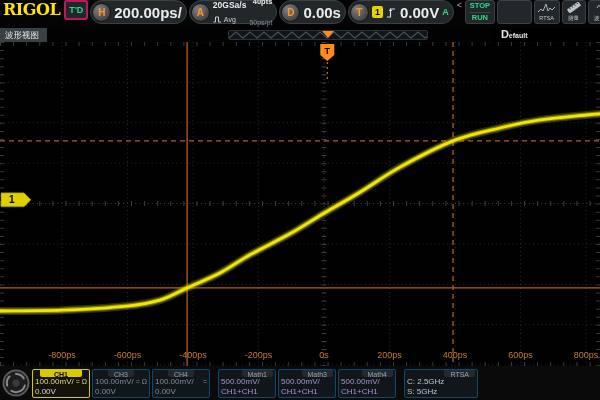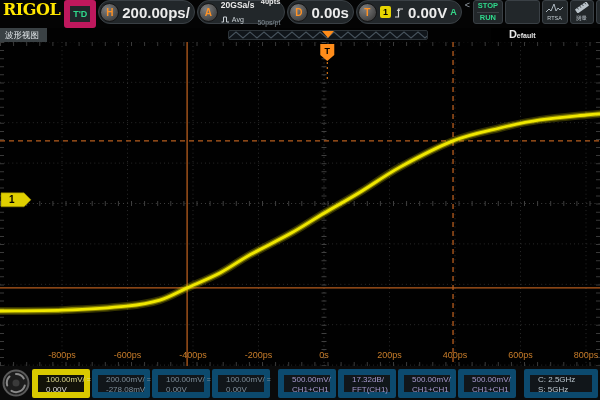--- a/index.html
+++ b/index.html
@@ -2,21 +2,21 @@
 <html><head>
 <meta charset="utf-8">
 <style>
   * { box-sizing: border-box; margin: 0; padding: 0; }
   html,body { width:600px; height:400px; background:#000; overflow:hidden;
     font-family:"Liberation Sans",sans-serif; color:#ddd; }
   .toolbar { position:absolute; top:0; left:0; width:600px; height:28px;
     display:flex; align-items:flex-start; gap:2px; padding:0 1px; background:#040404; }
   .logo { font-family:"DejaVu Serif",serif; font-weight:bold; font-size:16px;
     color:#ffe600; padding:0 2px; letter-spacing:-.5px; }
-  .status { background:#20262a; border:6px solid #be185d; border-radius:3px;
+  .status { background:#20262a; border:2px solid #be185d; border-radius:3px;
     color:#2fd98c; font-weight:bold; font-size:9px; padding:3px 3px; }
   .grp { display:flex; align-items:center; background:#22272a; border:1px solid #3a4045;
     border-radius:12px; height:24px; padding:0 4px 0 1px; gap:3px; }
   .knob { width:19px; height:19px; border-radius:50%; flex:none;
     background:radial-gradient(circle at 35% 30%, #808080, #2e2e2e);
     display:flex; align-items:center; justify-content:center;
     color:#ff9326; font-size:10px; font-weight:bold; border:1px solid #151515; }
   .val { font-size:15px; font-weight:bold; color:#ececec; white-space:nowrap; }
   .acq-col { display:flex; flex-direction:column; line-height:1; gap:6px; }
   .acq-main { font-size:8.5px; font-weight:bold; color:#ececec; }
@@ -38,22 +38,22 @@
   .btn-label { font-size:6.5px; color:#c3ccd2; white-space:nowrap; transform:scale(.85); }
   .striprow { position:absolute; top:28px; left:0; width:491px; height:14px; background:#020202; }
   .viewtab { position:absolute; left:0; top:0; background:#3a4144; color:#e2e7ea;
     font-size:8.5px; padding:2px 8px 2px 5px; }
   .nav { position:absolute; left:228px; top:2px; width:200px; height:10px;
     background:#10151a; border:1px solid #2c3338; border-radius:2px; }
   .plot { position:absolute; top:42px; left:0; width:600px; height:324px; background:#010101; }
   .bottombar { position:absolute; top:366px; left:0; width:600px; height:34px;
     background:#0a0a0a; display:flex; align-items:center; gap:2px; padding:2px; }
   .gear { width:28px; height:28px; flex:none; }
-  .chbox { width:58px; height:29px; background:#11161a; border:6px solid #0c4a6e;
-    border-radius:2px; display:flex; flex-direction:column; padding:0 2px 1px 8px; flex:none; }
+  .chbox { width:58px; height:29px; background:#11161a; border:1px solid #0c4a6e;
+    border-radius:2px; display:flex; flex-direction:column; padding:0 2px 1px 2px; flex:none; }
   .chbox.active { border-color:#d9c900; background:#131309; }
   .chbox.gapl { margin-left:6px; }
   .chbox.rtsa { width:74px; }
   .tabrow { height:9px; display:flex; justify-content:center; overflow:hidden; }
   .math .tabrow, .rtsa .tabrow { justify-content:flex-end; }
   .tab-pill { font-size:7px; line-height:9px; padding:0 6px; border-radius:0 0 2px 2px;
     background:#222a30; color:#98a4ae; white-space:nowrap; }
   .active .tab-pill { background:#d9c900; color:#000; font-weight:bold; padding:0 14px; }
   .l1 { display:flex; justify-content:space-between; align-items:baseline;
     font-size:8px; line-height:10px; white-space:nowrap; }
@@ -233,30 +233,20 @@
           <span class="tab-pill">CH1</span>
         </div>
         <div class="l1">
           <span>100.00mV/</span>
           <span class="tags">= Ω</span>
         </div>
         <div class="l2">0.00V</div>
       </div>
       <div class="chbox ch">
         <div class="tabrow">
-          <span class="tab-pill">CH2</span>
-        </div>
-        <div class="l1">
-          <span>200.00mV/</span>
-          <span class="tags">= Ω</span>
-        </div>
-        <div class="l2">-278.08mV</div>
-      </div>
-      <div class="chbox ch">
-        <div class="tabrow">
           <span class="tab-pill">CH3</span>
         </div>
         <div class="l1">
           <span>100.00mV/</span>
           <span class="tags">= Ω</span>
         </div>
         <div class="l2">0.00V</div>
       </div>
       <div class="chbox ch">
         <div class="tabrow">
@@ -272,29 +262,20 @@
         <div class="tabrow">
           <span class="tab-pill">Math1</span>
         </div>
         <div class="l1">
           <span>500.00mV/</span>
         </div>
         <div class="l2">CH1+CH1</div>
       </div>
       <div class="chbox math">
         <div class="tabrow">
-          <span class="tab-pill">Math2</span>
-        </div>
-        <div class="l1">
-          <span>17.32dB/</span>
-        </div>
-        <div class="l2">FFT(CH1)</div>
-      </div>
-      <div class="chbox math">
-        <div class="tabrow">
           <span class="tab-pill">Math3</span>
         </div>
         <div class="l1">
           <span>500.00mV/</span>
         </div>
         <div class="l2">CH1+CH1</div>
       </div>
       <div class="chbox math">
         <div class="tabrow">
           <span class="tab-pill">Math4</span>

